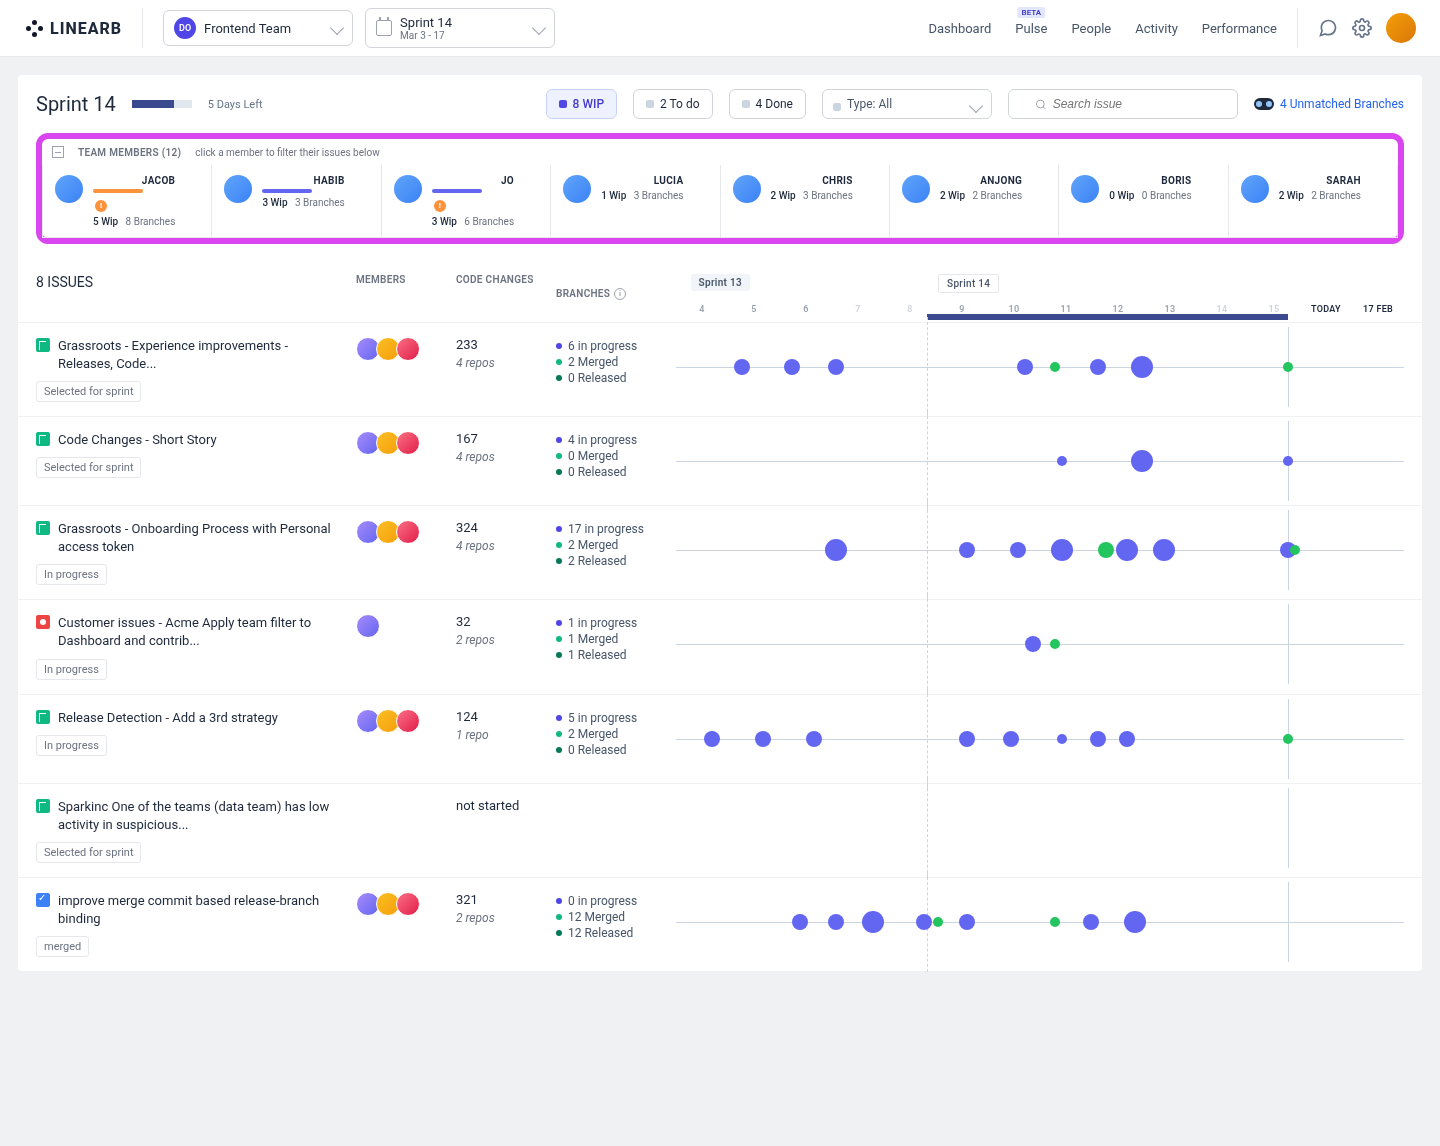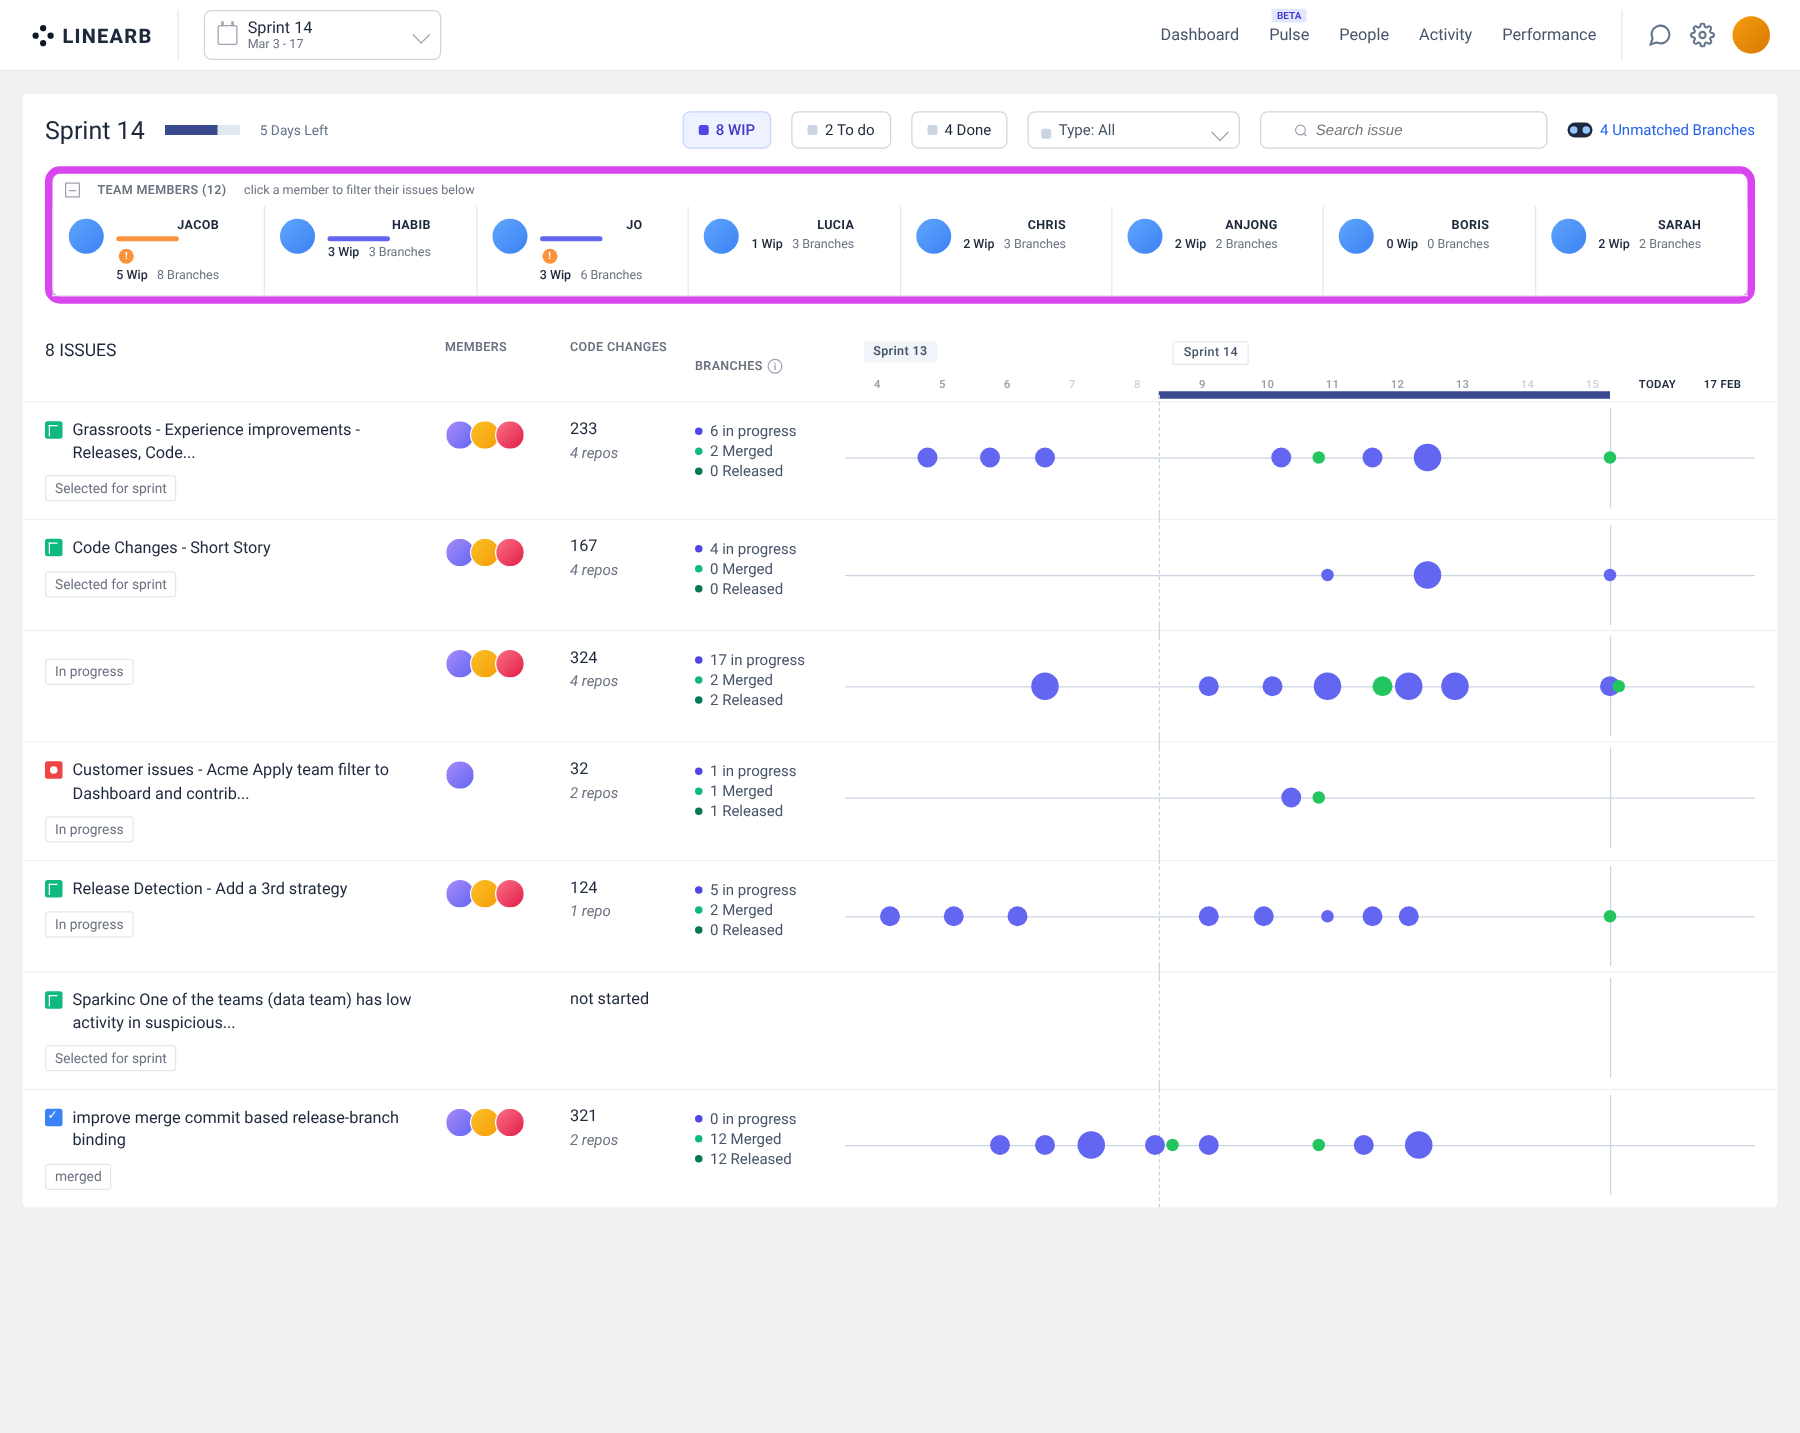--- a/index.html
+++ b/index.html
@@ -130,20 +130,27 @@
         <span></span>
         <span></span>
         <span></span>
         <span></span>
       </div>
     <span>LINEARB</span>
   </div>
   <div class="vdiv"></div>
   <div class="picker">
     <div class="left">
+      <div class="avatar-sm">DO</div>
+      <span class="pk-title">Frontend Team</span>
+    </div>
+    <div class="chev"></div>
+  </div>
+  <div class="picker">
+    <div class="left">
       <div class="cal-icon"></div>
       <div>
         <div class="pk-title">Sprint 14</div>
         <div class="pk-sub">Mar 3 - 17</div>
       </div>
     </div>
     <div class="chev"></div>
   </div>
   <div class="nav">
     <a>Dashboard</a>
@@ -383,20 +390,24 @@
       <div class="tl-line"></div>
       <div class="tl-divider" style="left:34.5%"></div>
       <div class="today-line"></div>
       <div class="bub b s" style="left:53%"></div>
             <div class="bub b l" style="left:64%"></div>
             <div class="bub b s" style="left:84%"></div>
     </div>
         </div>
         <div class="issue-row">
     <div class="issue-main">
+      <div class="issue-title-row">
+        <div class="ticon story"></div>
+        <div class="ititle">Grassroots - Onboarding Process with Personal access token</div>
+      </div>
       <span class="tag">In progress</span>
     </div>
     <div class="members-cell">
             <div class="ava-stack">
               <div class="a"></div>
               <div class="a"></div>
               <div class="a"></div>
             </div>
           </div>
     <div class="changes-cell">

